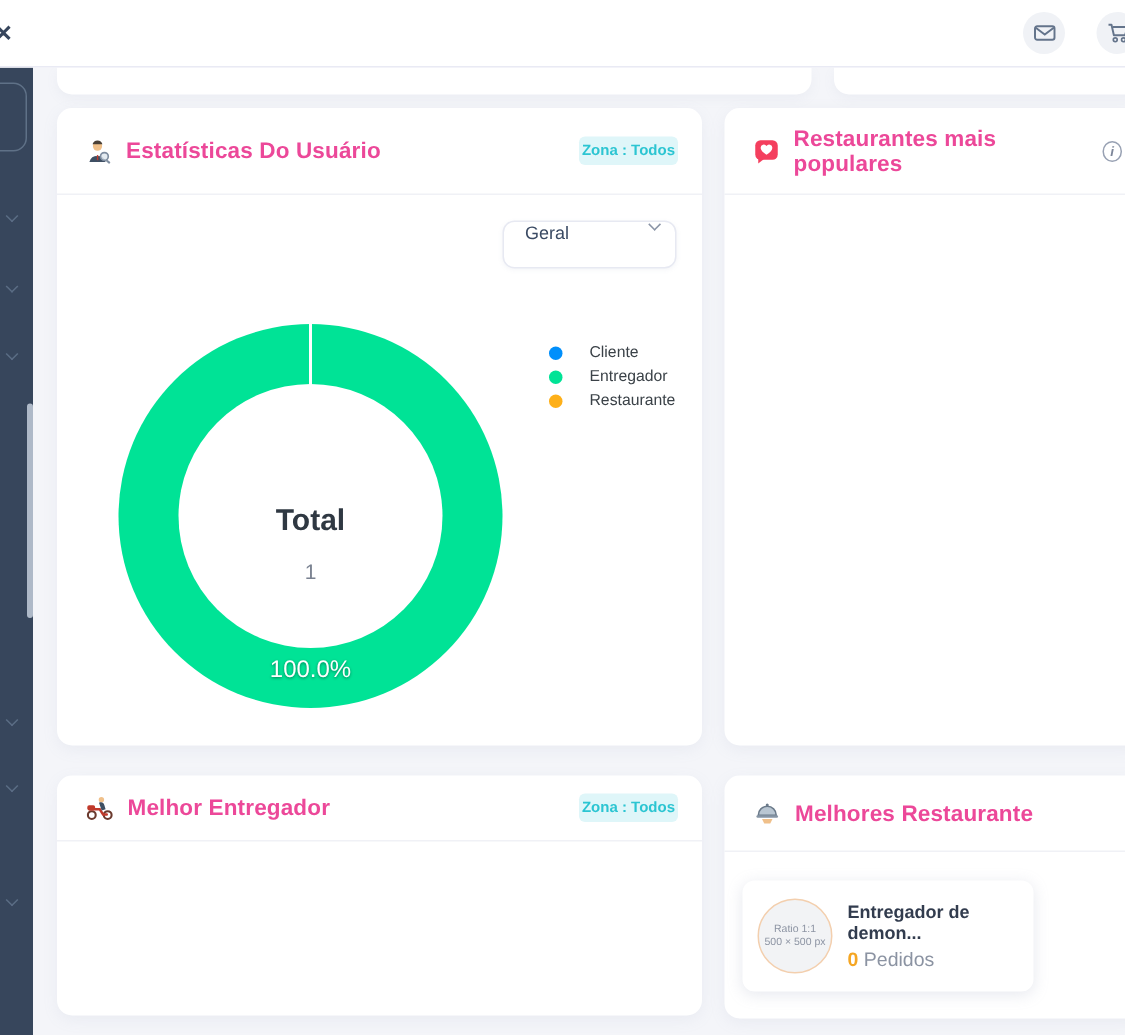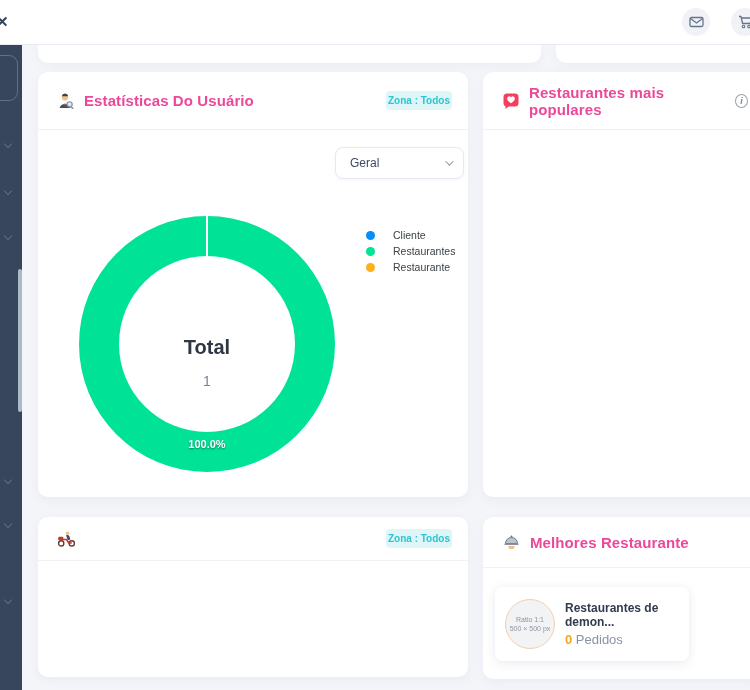--- a/index.html
+++ b/index.html
@@ -67,23 +67,23 @@
     padding:4px 2px; border-radius:4px; white-space:nowrap;
   }
   .info-circle {
     display:inline-flex; align-items:center; justify-content:center;
     width:14px; height:14px; border:1.2px solid #98a1b3; border-radius:50%;
     font-size:9px; color:#7d8699; margin-left:8px; font-style:italic; font-weight:700;
   }
   
   #card-user-stats { left:38px; top:72px; width:430px; height:425px; }
   .filter-select {
-    position:absolute; left:297px; top:75px; width:129px; height:32px;
+    position:absolute; left:297px; top:75px; width:116px; height:32px;
     border:1px solid #e7e9f2; border-radius:8px; background:#fff;
-    display:flex; align-items:center; padding:0 12px 0 14px;
+    display:flex; padding:0 12px 0 14px;
     font-size:12px; color:#3a4a63; cursor:pointer;
     box-shadow:0 1px 3px rgba(146,153,184,0.10);
   }
   .filter-chev {
     margin-left:auto; width:6px; height:6px;
     border-right:1.5px solid #8a94a6; border-bottom:1.5px solid #8a94a6;
     transform:rotate(45deg) translateY(-2px);
   }
   .donut {
     position:absolute; left:41px; top:144px; width:256px; height:256px;
@@ -92,21 +92,21 @@
   .donut-hole {
     position:absolute; left:40px; top:40px; width:176px; height:176px;
     border-radius:50%; background:#ffffff;
     display:flex; flex-direction:column; align-items:center; justify-content:center;
   }
   .donut-gap { position:absolute; left:127px; top:0; width:2px; height:41px; background:#ffffff; }
   .donut-total { font-size:20px; font-weight:700; color:#2f3842;margin-top:36px; }
   .donut-count { font-size:14px; color:#7a8291; margin-top:14px; }
   .slice-label {
     position:absolute; left:0; right:0; top:222px; text-align:center;
-    font-size:11px; font-weight:700; color:#ffffff;
+    font-size:16px; font-weight:400; color:#ffffff;
     text-shadow:0 1px 2px rgba(0,0,0,0.45);
   }
   .legend { position:absolute; left:328px; top:157px; display:flex; flex-direction:column; gap:4px; }
   .legend-row { display:flex; align-items:center; gap:18px; cursor:pointer; }
   .legend-dot { width:9px; height:9px; border-radius:50%; flex:0 0 auto; }
   .legend-label { font-size:10.5px; color:#3b4248; }
   
   #card-popular { left:483px; top:72px; width:281px; height:425px; }
   
   #card-deliveryman { left:38px; top:517px; width:430px; height:160px; }
@@ -195,21 +195,21 @@
     </div>
     <div class="slice-label">100.0%</div>
   </div>
   <div class="legend" id="chart-legend">
       <div class="legend-row">
         <span class="legend-dot" style="background: rgb(0, 143, 251);"></span>
         <span class="legend-label">Cliente</span>
       </div>
       <div class="legend-row">
         <span class="legend-dot" style="background: rgb(0, 227, 150);"></span>
-        <span class="legend-label">Restaurantes</span>
+        <span class="legend-label">Entregador</span>
       </div>
       <div class="legend-row">
         <span class="legend-dot" style="background: rgb(254, 176, 25);"></span>
         <span class="legend-label">Restaurante</span>
       </div>
     </div>
 </div>
 
 <div class="card" id="card-popular">
   <div class="card-head">
@@ -230,20 +230,21 @@
     <span class="hicon">
       <svg width="19" height="17" viewBox="0 0 19 17">
         <circle cx="4.2" cy="13.4" r="2.6" fill="none" stroke="#6b3a2e" stroke-width="1.4"></circle>
         <circle cx="14.8" cy="13.4" r="2.6" fill="none" stroke="#6b3a2e" stroke-width="1.4"></circle>
         <path d="M2.5 9.5 h7 l2.2 3.5 h2.5" fill="none" stroke="#c0392b" stroke-width="1.6" stroke-linecap="round"></path>
         <rect x="1.2" y="6.8" width="5.2" height="3.4" rx="1.2" fill="#c0392b"></rect>
         <circle cx="10.6" cy="3.2" r="1.8" fill="#f0c08a"></circle>
         <path d="M9 5.2 c1.8-.8 3.2 0 3.6 1.6 l.8 2.7 -2.6.8 z" fill="#3e4f63"></path>
       </svg>
     </span>
+    <span class="card-title">Melhor Entregador</span>
     <span class="zone-badge">Zona : Todos</span>
   </div>
 </div>
 
 <div class="card" id="card-best-rest">
   <div class="card-head slim2">
     <span class="hicon">
       <svg width="19" height="17" viewBox="0 0 19 17">
         <path d="M3.5 9.5 a6 6 0 0 1 12 0 z" fill="#b9c6d2" stroke="#6b7a8a" stroke-width="1"></path>
         <circle cx="9.5" cy="2.6" r="1" fill="#6b7a8a"></circle>
@@ -252,17 +253,17 @@
       </svg>
     </span>
     <span class="card-title">Melhores Restaurante</span>
   </div>
   <div class="rest-item">
     <div class="ph-circle">
       <span class="ph-l1">Ratio 1:1</span>
       <span class="ph-l2">500 × 500 px</span>
     </div>
     <div class="rest-info">
-      <div class="rest-name">Restaurantes de demon...</div>
+      <div class="rest-name">Entregador de demon...</div>
       <div class="rest-orders"><b>0</b> <span>Pedidos</span></div>
     </div>
   </div>
 </div>
 
 </body></html>

